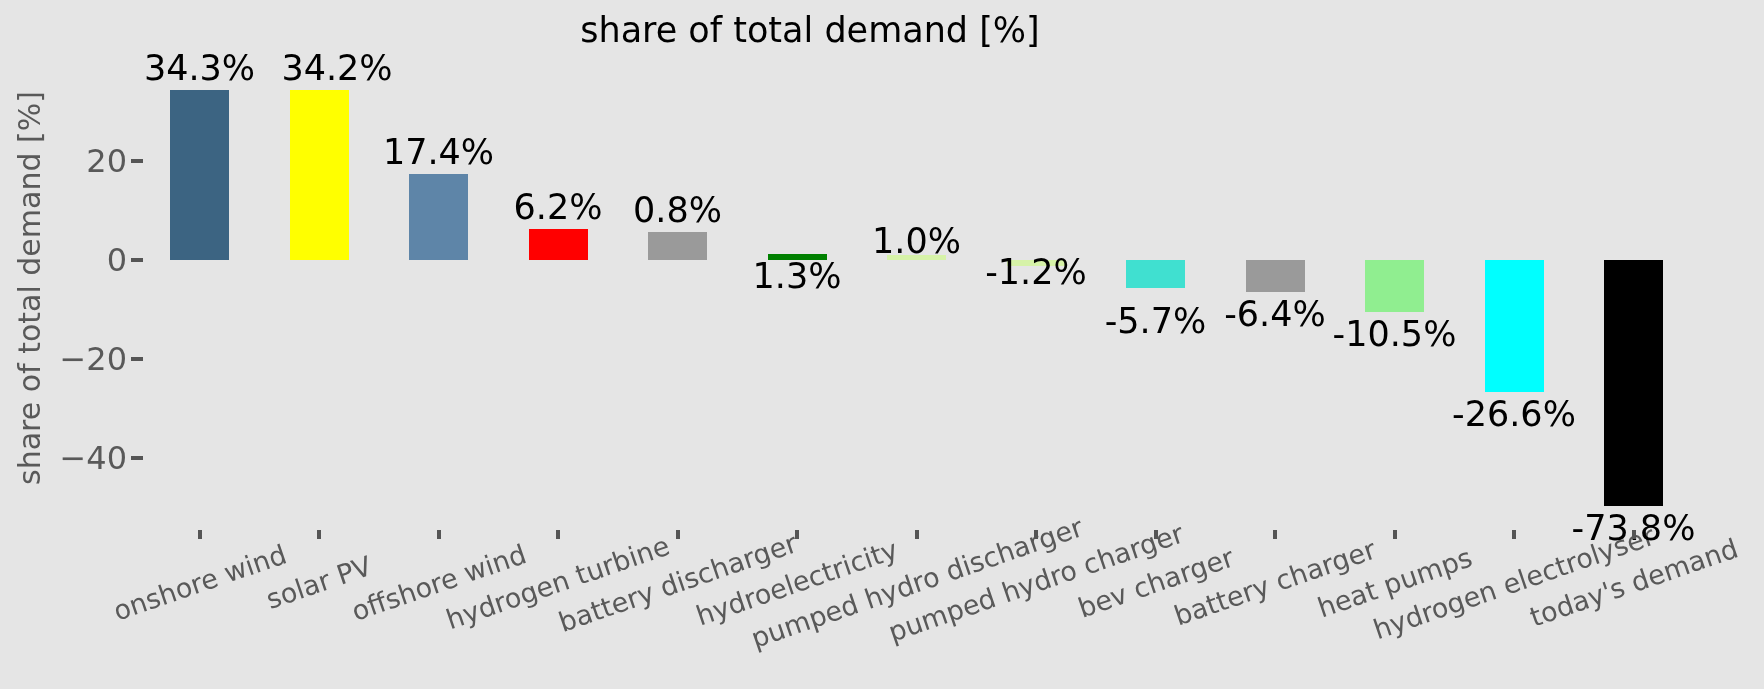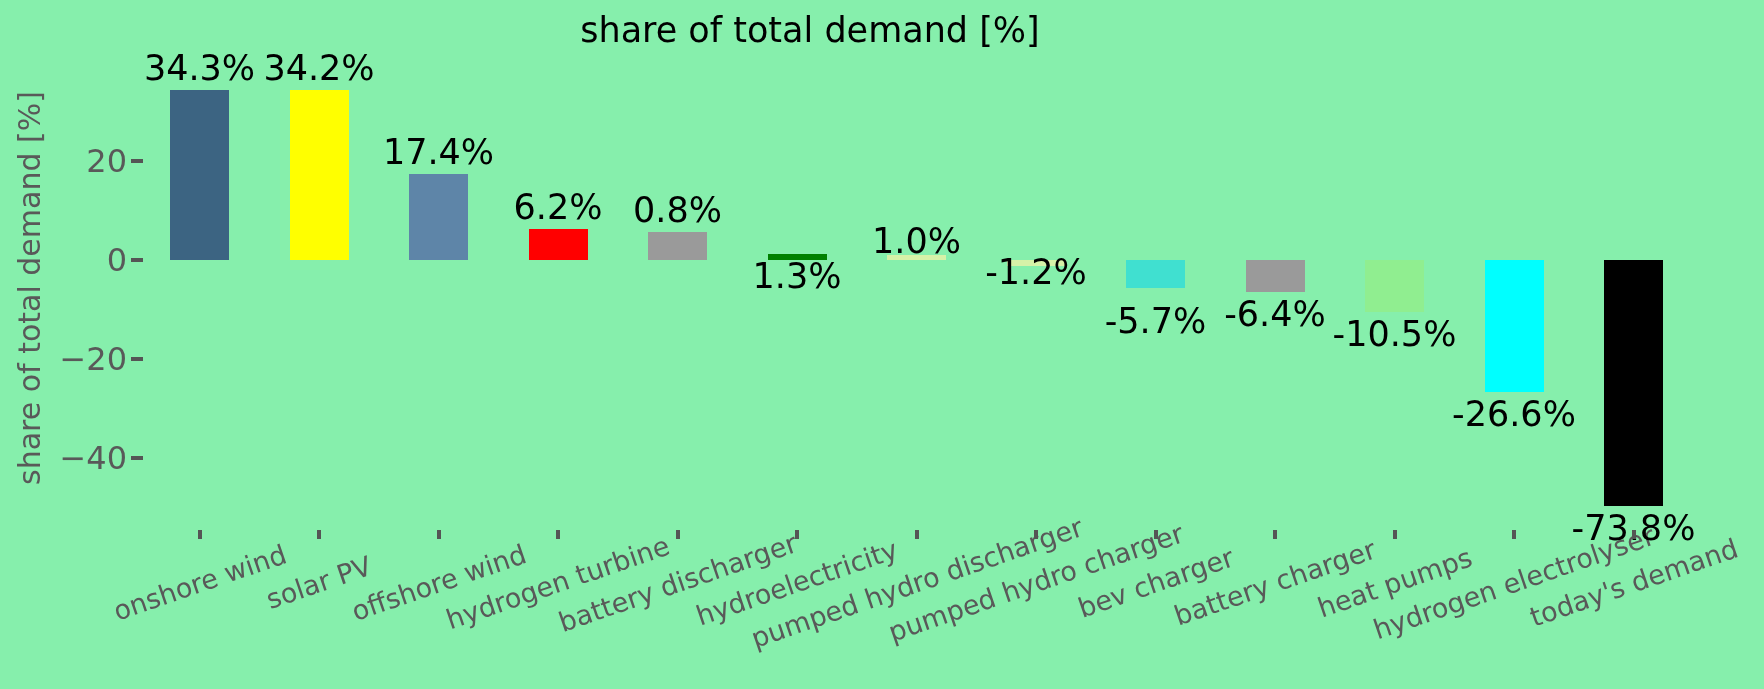--- a/index.html
+++ b/index.html
@@ -1,19 +1,19 @@
 <!DOCTYPE html>
 <html><head>
 <meta charset="utf-8">
 <style>
   html,body{margin:0;padding:0;background:#ffffff;}
   #figure{
     position:relative;
     width:1764px;height:689px;
-    background:#86efac;
+    background:#e5e5e5;
     font-family:"DejaVu Sans", sans-serif;
     overflow:hidden;
   }
   #chart-title{
     position:absolute;left:140px;top:8px;width:1340px;
     text-align:center;font-size:35px;line-height:44px;color:#000000;
     white-space:nowrap;
   }
   #y-axis-label{
     position:absolute;left:-200px;top:272px;width:460px;
@@ -52,21 +52,21 @@
       <div class="ytick-label" style="left: 31px; top: 245px;">0</div>
       <div class="ytick" style="left: 131px; top: 357.16px;"></div>
       <div class="ytick-label" style="left: 31px; top: 344.16px;">−20</div>
       <div class="ytick" style="left: 131px; top: 456.32px;"></div>
       <div class="ytick-label" style="left: 31px; top: 443.32px;">−40</div>
       <div class="bar" style="left: 170px; top: 89.9406px; width: 59px; height: 170.059px; background: rgb(60, 100, 130);"></div>
       <div class="value-label" style="left: 109.5px; top: 52.9406px;">34.3%</div>
       <div class="xtick" style="left: 197.5px; top: 530px;"></div>
       <div class="xcat-label" style="left: 199.5px; top: 568px;">onshore wind</div>
       <div class="bar" style="left: 289.5px; top: 90.4364px; width: 59px; height: 169.564px; background: rgb(255, 255, 0);"></div>
-      <div class="value-label" style="left: 229px; top: 53.4364px;">34.2%</div>
+      <div class="value-label" style="left: 215px; top: 53.4364px; padding-left: 32px;">34.2%</div>
       <div class="xtick" style="left: 317px; top: 530px;"></div>
       <div class="xcat-label" style="left: 319px; top: 568px;">solar PV</div>
       <div class="bar" style="left: 409px; top: 173.731px; width: 59px; height: 86.2692px; background: rgb(94, 133, 168);"></div>
       <div class="value-label" style="left: 348.5px; top: 136.731px;">17.4%</div>
       <div class="xtick" style="left: 436.5px; top: 530px;"></div>
       <div class="xcat-label" style="left: 438.5px; top: 568px;">offshore wind</div>
       <div class="bar" style="left: 528.5px; top: 229.26px; width: 59px; height: 30.7396px; background: rgb(255, 0, 0);"></div>
       <div class="value-label" style="left: 468px; top: 192.26px;">6.2%</div>
       <div class="xtick" style="left: 556px; top: 530px;"></div>
       <div class="xcat-label" style="left: 558px; top: 568px;">hydrogen turbine</div>

